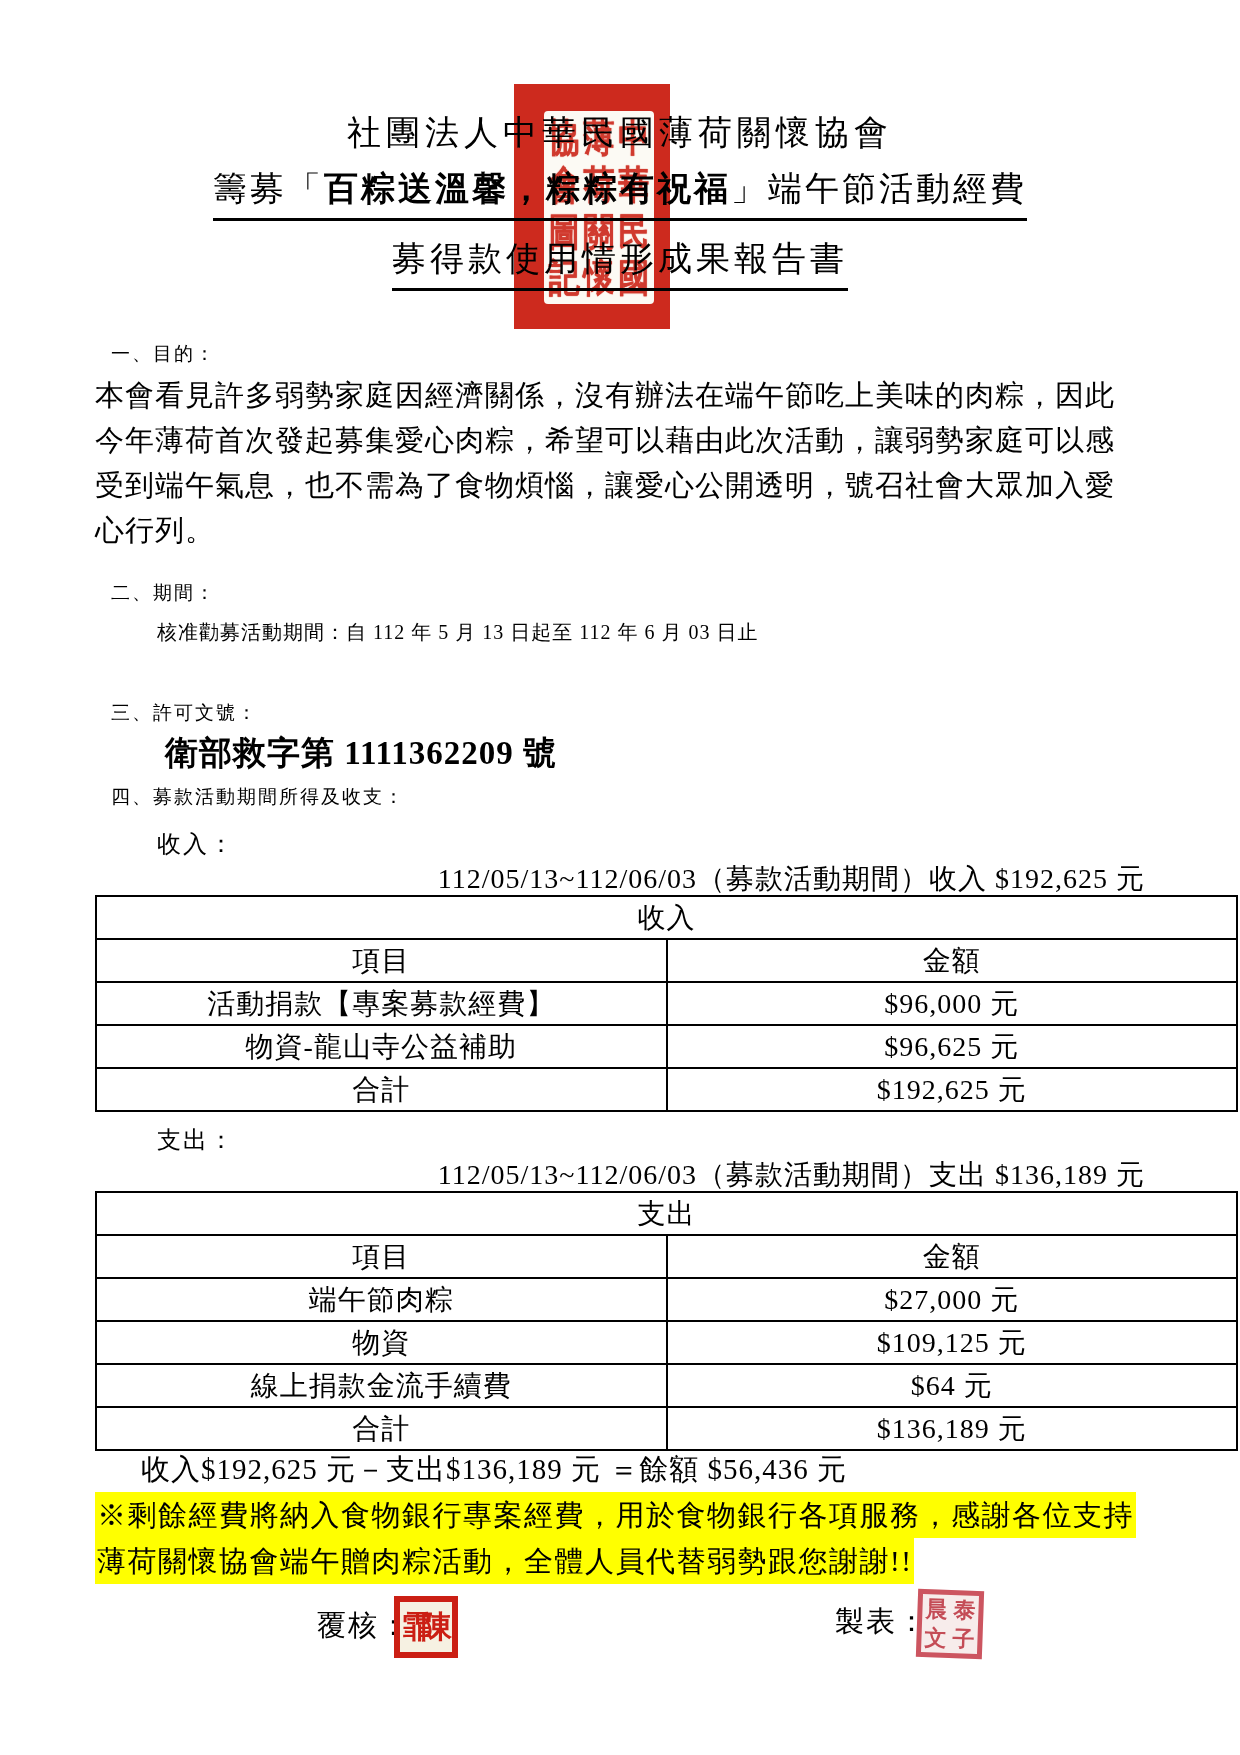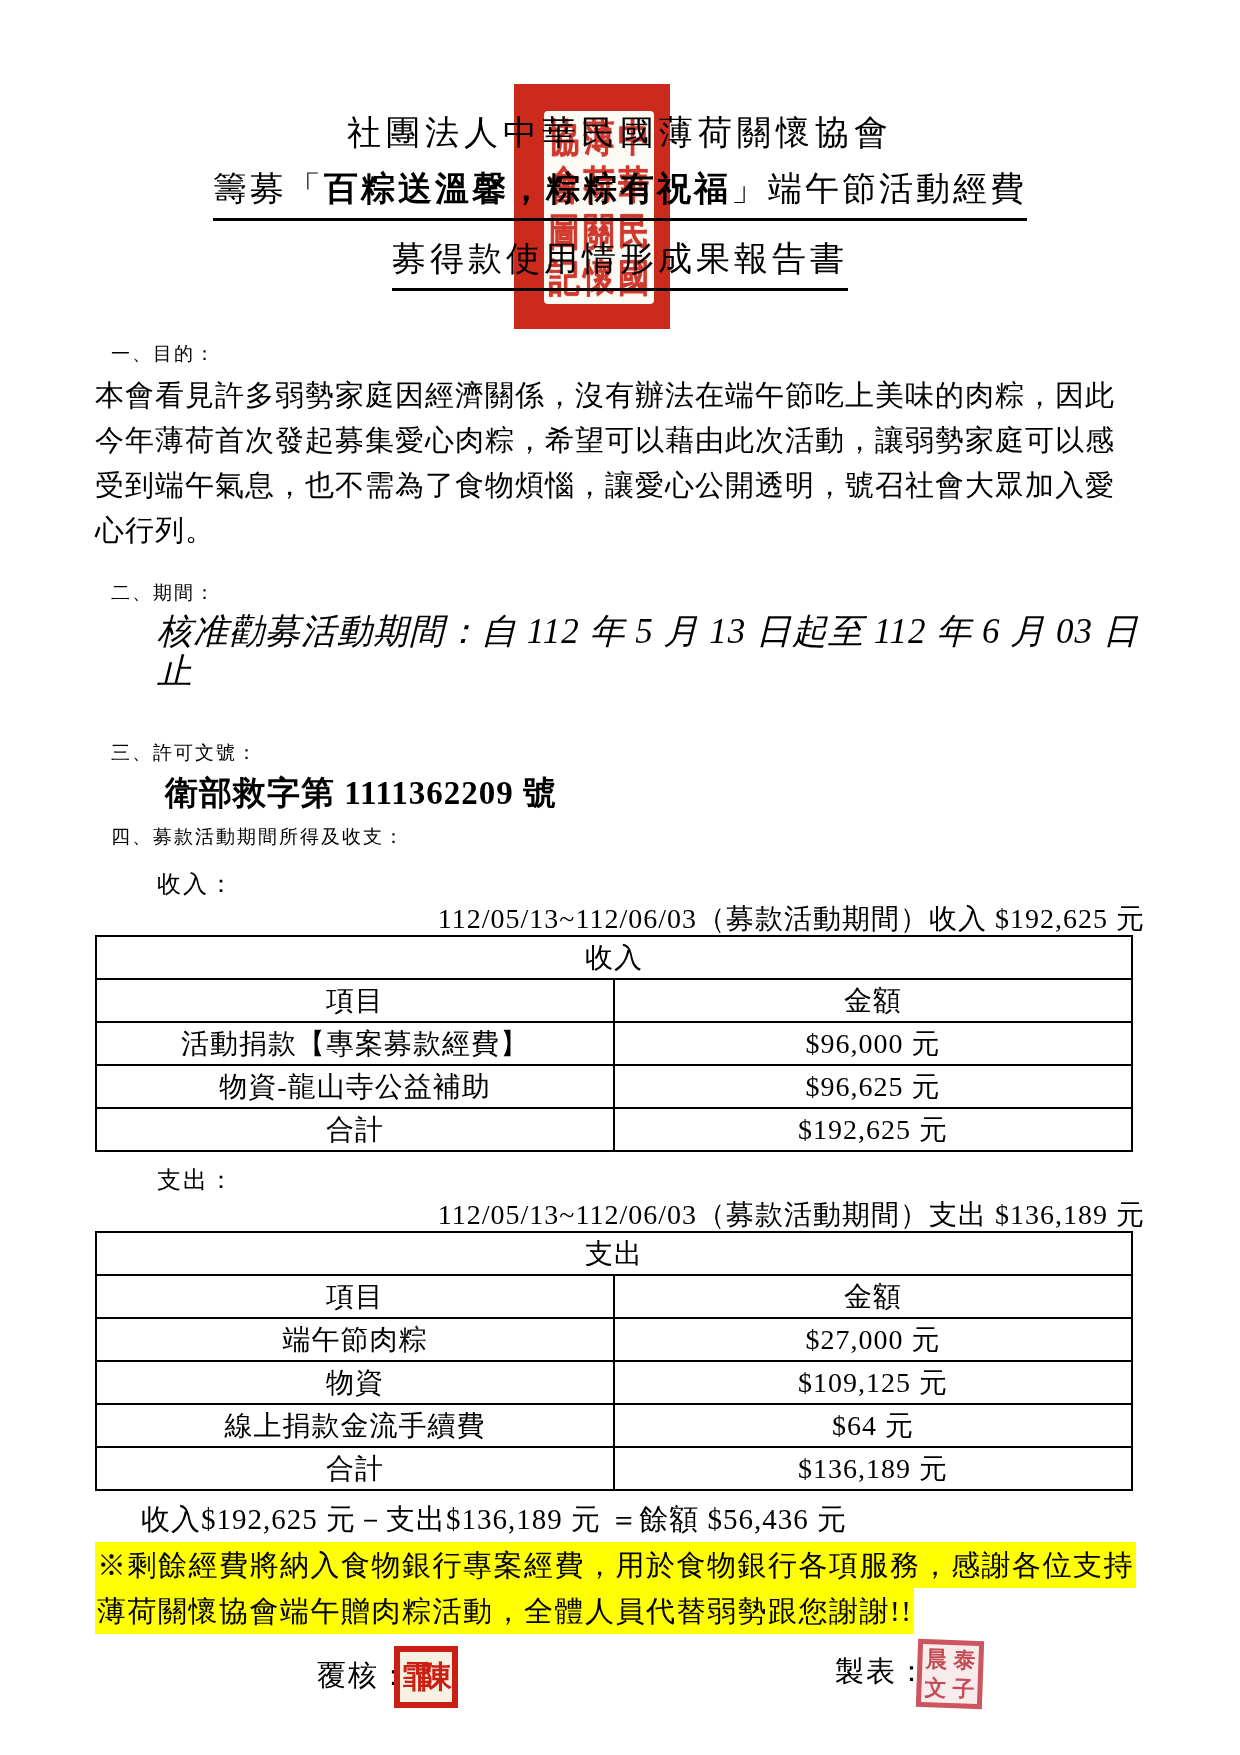--- a/index.html
+++ b/index.html
@@ -46,41 +46,41 @@
   }
   .u{border-bottom:3px solid #000;padding-bottom:5px;display:inline-block;}
   .b-heavy{font-weight:900;}
 
   
   .sec-heading{font-size:19px;line-height:38px;letter-spacing:2px;margin-left:16px;}
   .s1-heading{margin-top:44px;}
   .purpose{font-size:29px;line-height:45px;letter-spacing:1px;}
   .purpose div{white-space:nowrap;}
   .s2-heading{margin-top:21px;}
-  .s2-line{font-size:35px;line-height:40px;letter-spacing:1px;margin-left:62px;font-style:italic;}
+  .s2-line{font-size:20px;line-height:40px;letter-spacing:1px;margin-left:62px;}
   .s3-heading{margin-top:42px;}
   .permit{font-size:33px;font-weight:bold;line-height:42px;letter-spacing:1px;margin-left:70px;}
   .s4-heading{margin-top:4px;}
   .sub-label{font-size:24px;line-height:36px;letter-spacing:2px;margin-left:62px;margin-top:10px;}
   .period-line{font-size:28px;line-height:31px;letter-spacing:1px;margin-left:46px;margin-top:1px;text-align:right;}
 
   
   table.fin{
-    width:1038px;border-collapse:collapse;margin-top:1px;
+    width:1143px;border-collapse:collapse;margin-top:1px;
     font-size:28px;
   }
   table.fin td{
     border:2px solid #000;height:43px;box-sizing:border-box;
     padding:0 12px;letter-spacing:1px;vertical-align:middle;text-align:center;
   }
   table.fin td.caption-cell,table.fin td.head-cell{text-align:center;}
   table.fin td.amount-cell{width:50%;}
   table.fin td.item-cell{width:50%;}
 
-  .balance-line{font-size:29px;line-height:36px;letter-spacing:1px;margin-left:46px;margin-top:10px;}
+  .balance-line{font-size:29px;line-height:36px;letter-spacing:1px;margin-left:46px;}
 
   
   .note{margin-top:5px;font-size:29px;line-height:46px;letter-spacing:1.5px;}
   .note .hl{background:#ffff00;display:inline-block;padding:0 2px;}
 
   
   .footer{position:relative;height:150px;}
   .footer .label{position:absolute;font-size:29px;letter-spacing:2px;}
   .review-label{left:222px;top:22px;}
   .prepared-label{left:740px;top:18px;}

